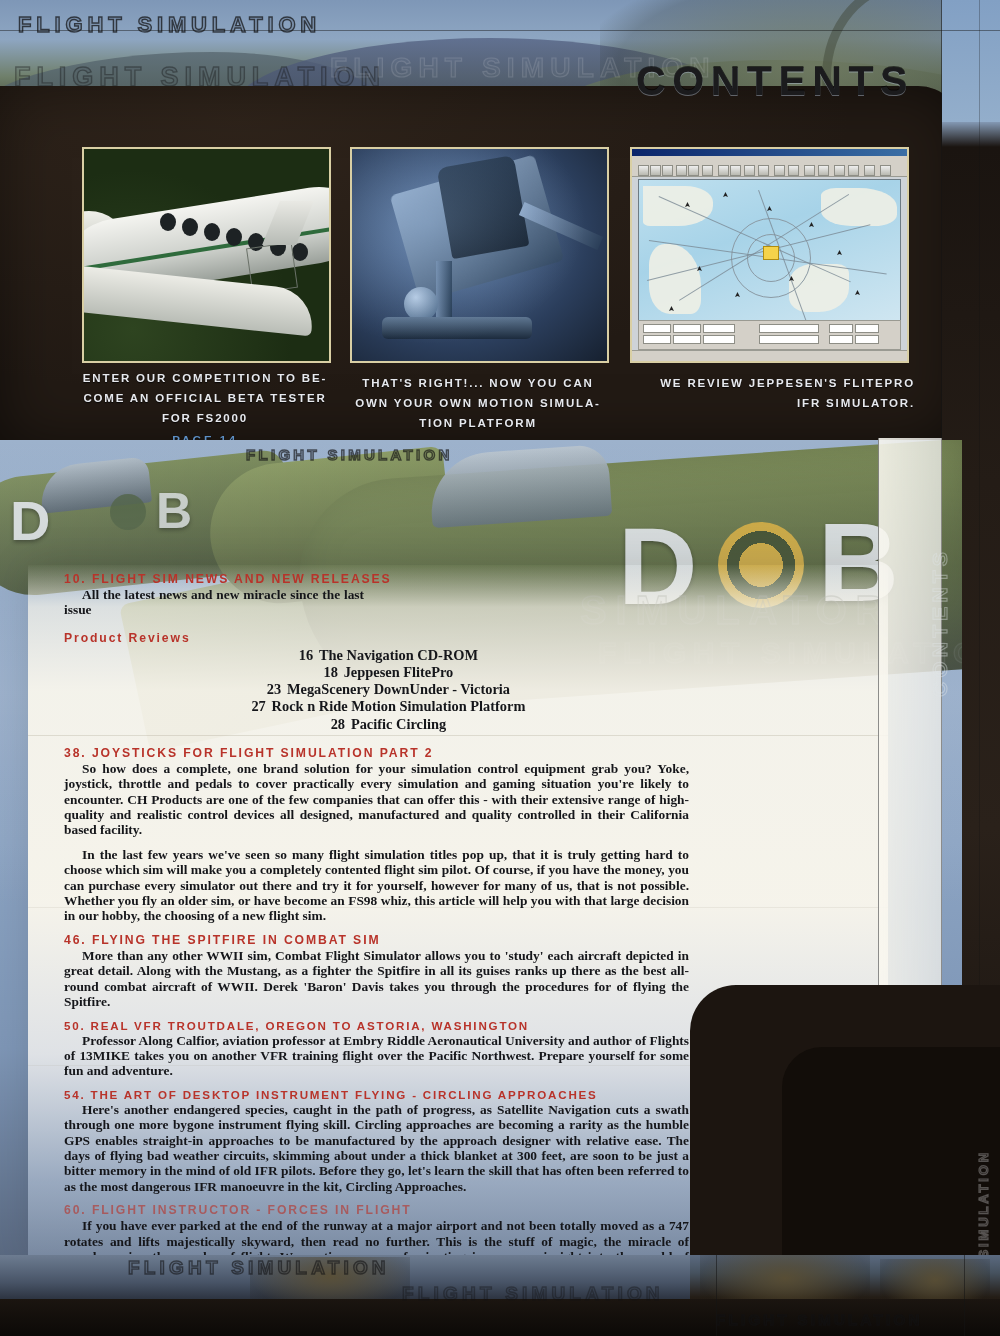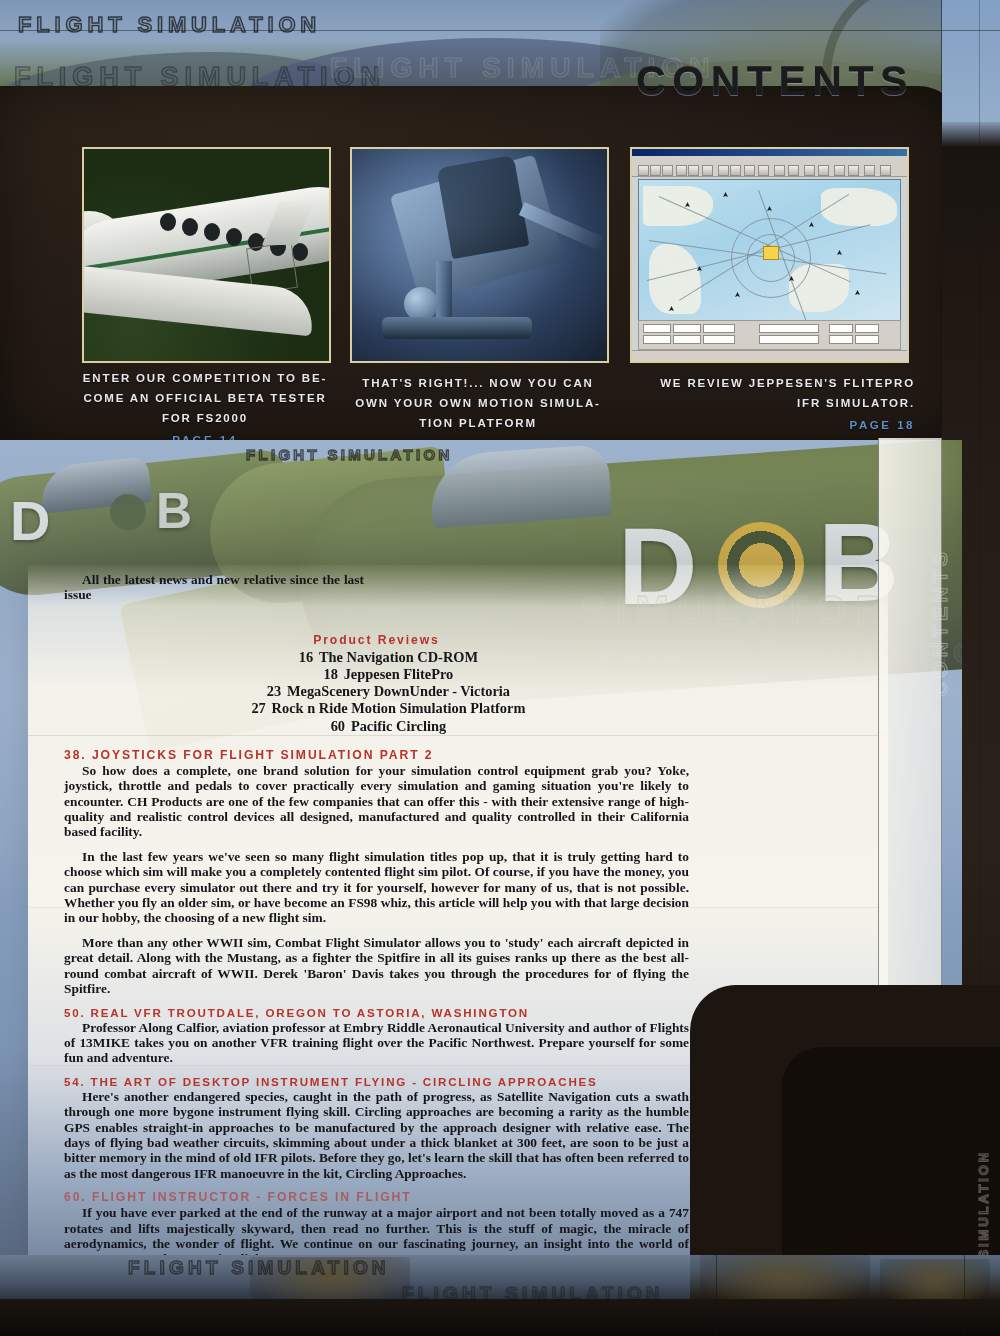--- a/index.html
+++ b/index.html
@@ -138,21 +138,21 @@
      box-shadow:0 0 40px rgba(0,0,0,.12);}
   .paper .crease{position:absolute;left:0;right:0;height:1px;background:rgba(140,130,110,.22);}
 
   
   .toc{position:absolute;left:64px;top:572px;width:625px;}
   .sec-head{color:#b8332a;font-family:"Liberation Sans",sans-serif;font-weight:700;font-size:12.2px;
      letter-spacing:.155em;text-transform:uppercase;margin:0 0 1px 0;white-space:nowrap;}
   .sec-head.small{font-size:11.6px;}
   .body-txt{font-family:"Liberation Serif",serif;font-weight:700;color:#15161a;font-size:13.4px;
      line-height:15.4px;text-align:justify;margin:0 0 9px 0;text-indent:18px;}
-  .prodhead{color:#b8332a;font-weight:700;font-size:12.2px;letter-spacing:.155em;margin:30px 0 2px 0;text-align:center;}
+  .prodhead{color:#b8332a;font-weight:700;font-size:12.2px;letter-spacing:.155em;margin:13px 0 2px 0;}
   .prodlist{list-style:none;margin:0 0 13px 0;padding:0 0 0 18px;text-align:center;}
   .prodlist li{font-family:"Liberation Serif",serif;font-weight:700;color:#15161a;font-size:14.4px;line-height:17.2px;}
   .prodlist li .num{display:inline-block;width:26px;}
   .faded{opacity:.62;}
 
   
   .vtab{position:absolute;right:58px;top:438px;width:62px;height:620px;
      background:linear-gradient(90deg,rgba(250,248,240,.88),rgba(236,236,232,.80));
      border-left:1px solid rgba(60,60,60,.55);border-right:1px solid rgba(60,60,60,.55);}
   .vtab-text{position:absolute;right:12px;bottom:18px;transform:rotate(-90deg);transform-origin:100% 100%;
@@ -310,21 +310,20 @@
         <div class="cell" style="left:120px;top:14px;width:58px;"></div>
         <div class="cell" style="left:190px;top:14px;width:22px;"></div>
         <div class="cell" style="left:216px;top:14px;width:22px;"></div>
       </div>
       <div class="statusbar"></div>
     </div>
   </div>
   <div class="cap" style="left:620px;top:373px;width:295px;text-align:right;">
     <span>We review Jeppesen's FlitePro</span><br>
     <span>IFR simulator.</span>
-    <span class="pg">Page 18</span>
   </div>
 
   <div class="midband">
     <div class="mid-sky"></div>
 
     <div class="spit2"></div>
     <div class="spit2-cn"></div>
     <div class="letter" style="left:10px;top:48px;font-size:56px;">D</div>
     <div class="roundel r-out" style="left:110px;top:54px;width:36px;height:36px;opacity:.8;"></div>
     <div class="letter" style="left:156px;top:42px;font-size:50px;opacity:.8;">B</div>
@@ -346,44 +345,46 @@
       <div class="crease" style="top:342px;opacity:.5;"></div>
       <div class="crease" style="top:500px;opacity:.4;"></div>
     </div>
   </div>
 
   <div class="wm wm-dark" style="left:246px;top:446px;font-size:15px;opacity:.9;">FLIGHT SIMULATION</div>
 
   <div class="toc">
 
     <div>
-      <p class="body-txt" style="width:300px;">All the latest news and new relative since the last issue</p>
+      <p class="sec-head">10. Flight Sim News and New Releases</p>
+      <p class="body-txt" style="width:300px;">All the latest news and new miracle since the last issue</p>
     </div>
 
     <div>
       <p class="prodhead">Product    Reviews</p>
       <ul class="prodlist">
         <li><span class="num">16</span><span>The Navigation CD-ROM</span></li>
         <li><span class="num">18</span><span>Jeppesen FlitePro</span></li>
         <li><span class="num">23</span><span>MegaScenery DownUnder - Victoria</span></li>
         <li><span class="num">27</span><span>Rock n Ride Motion Simulation Platform</span></li>
-        <li><span class="num">60</span><span>Pacific Circling</span></li>
+        <li><span class="num">28</span><span>Pacific Circling</span></li>
       </ul>
     </div>
 
     <div>
       <p class="sec-head">38. Joysticks For Flight Simulation Part 2</p>
       <p class="body-txt">So how does a complete, one brand solution for your simulation control equipment grab you? Yoke, joystick, throttle and pedals to cover practically every simulation and gaming situation you're likely to encounter. CH Products are one of the few companies that can offer this - with their extensive range of high-quality and realistic control devices all designed, manufactured and quality controlled in their California based facility.</p>
     </div>
 
     <div>
       <p class="body-txt">In the last few years we've seen so many flight simulation titles pop up, that it is truly getting hard to choose which sim will make you a completely contented flight sim pilot. Of course, if you have the money, you can purchase every simulator out there and try it for yourself, however for many of us, that is not possible. Whether you fly an older sim, or have become an FS98 whiz, this article will help you with that large decision in our hobby, the choosing of a new flight sim.</p>
     </div>
 
     <div>
+      <p class="sec-head">46. Flying the Spitfire in Combat Sim</p>
       <p class="body-txt">More than any other WWII sim, Combat Flight Simulator allows you to 'study' each aircraft depicted in great detail. Along with the Mustang, as a fighter the Spitfire in all its guises ranks up there as the best all-round combat aircraft of WWII. Derek 'Baron' Davis takes you through the procedures for of flying the Spitfire.</p>
     </div>
 
     <div>
       <p class="sec-head small">50. Real VFR Troutdale, Oregon to Astoria, Washington</p>
       <p class="body-txt">Professor Along Calfior, aviation professor at Embry Riddle Aeronautical University and author of Flights of 13MIKE takes you on another VFR training flight over the Pacific Northwest. Prepare yourself for some fun and adventure.</p>
     </div>
 
     <div>
       <p class="sec-head small">54. The Art of Desktop Instrument Flying - Circling Approaches</p>

